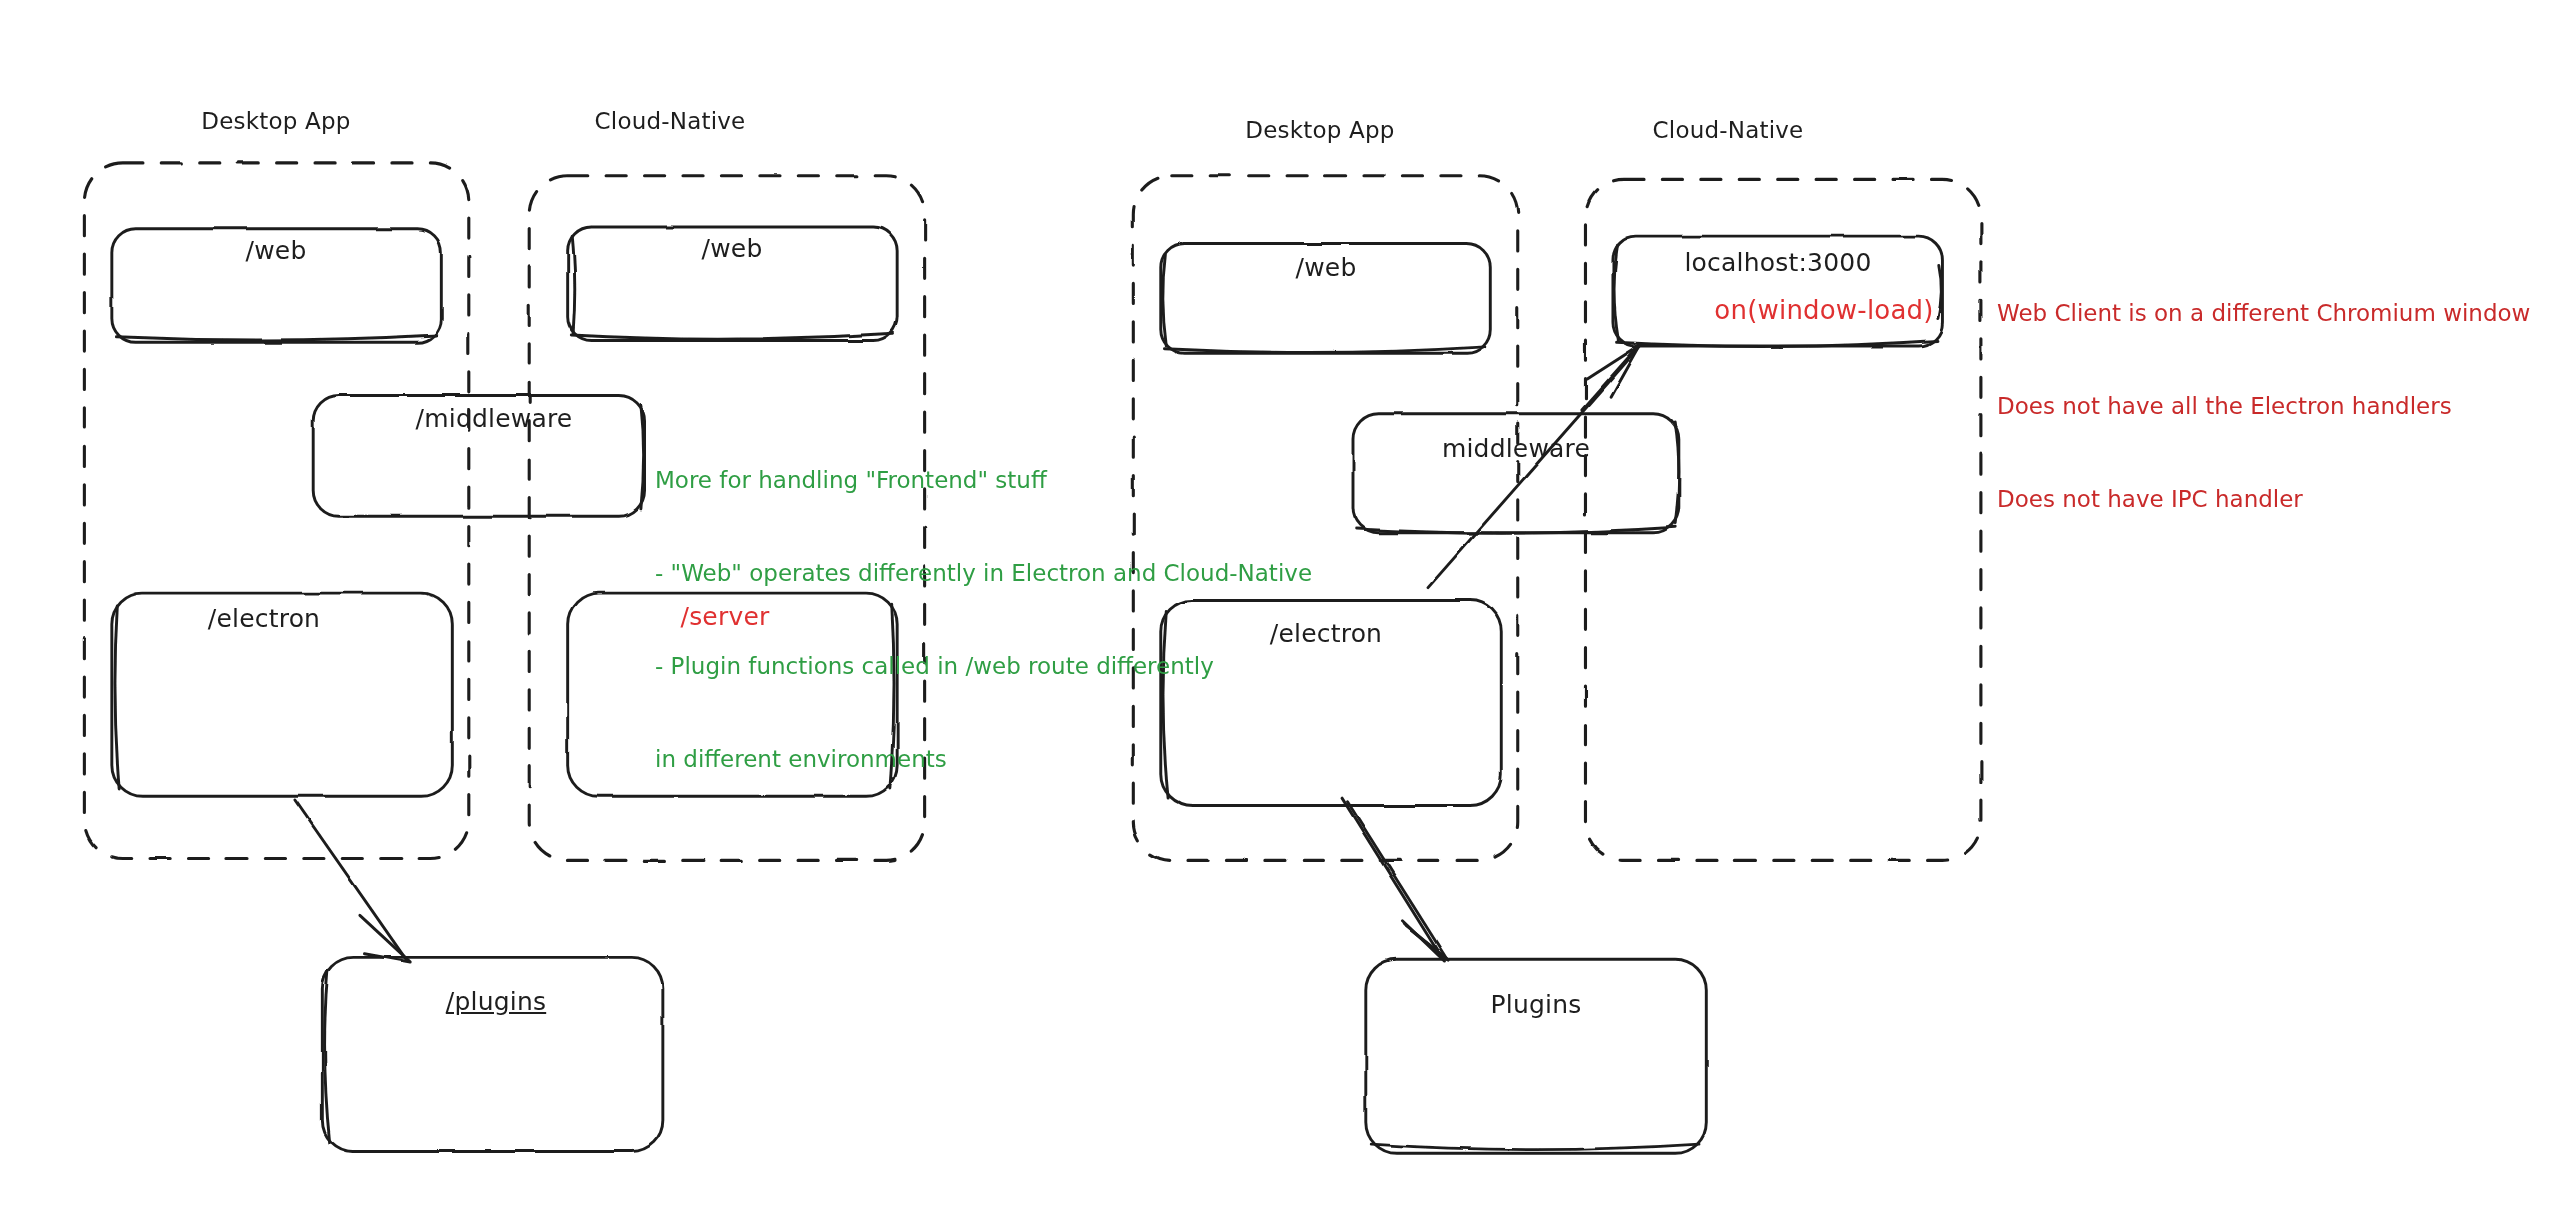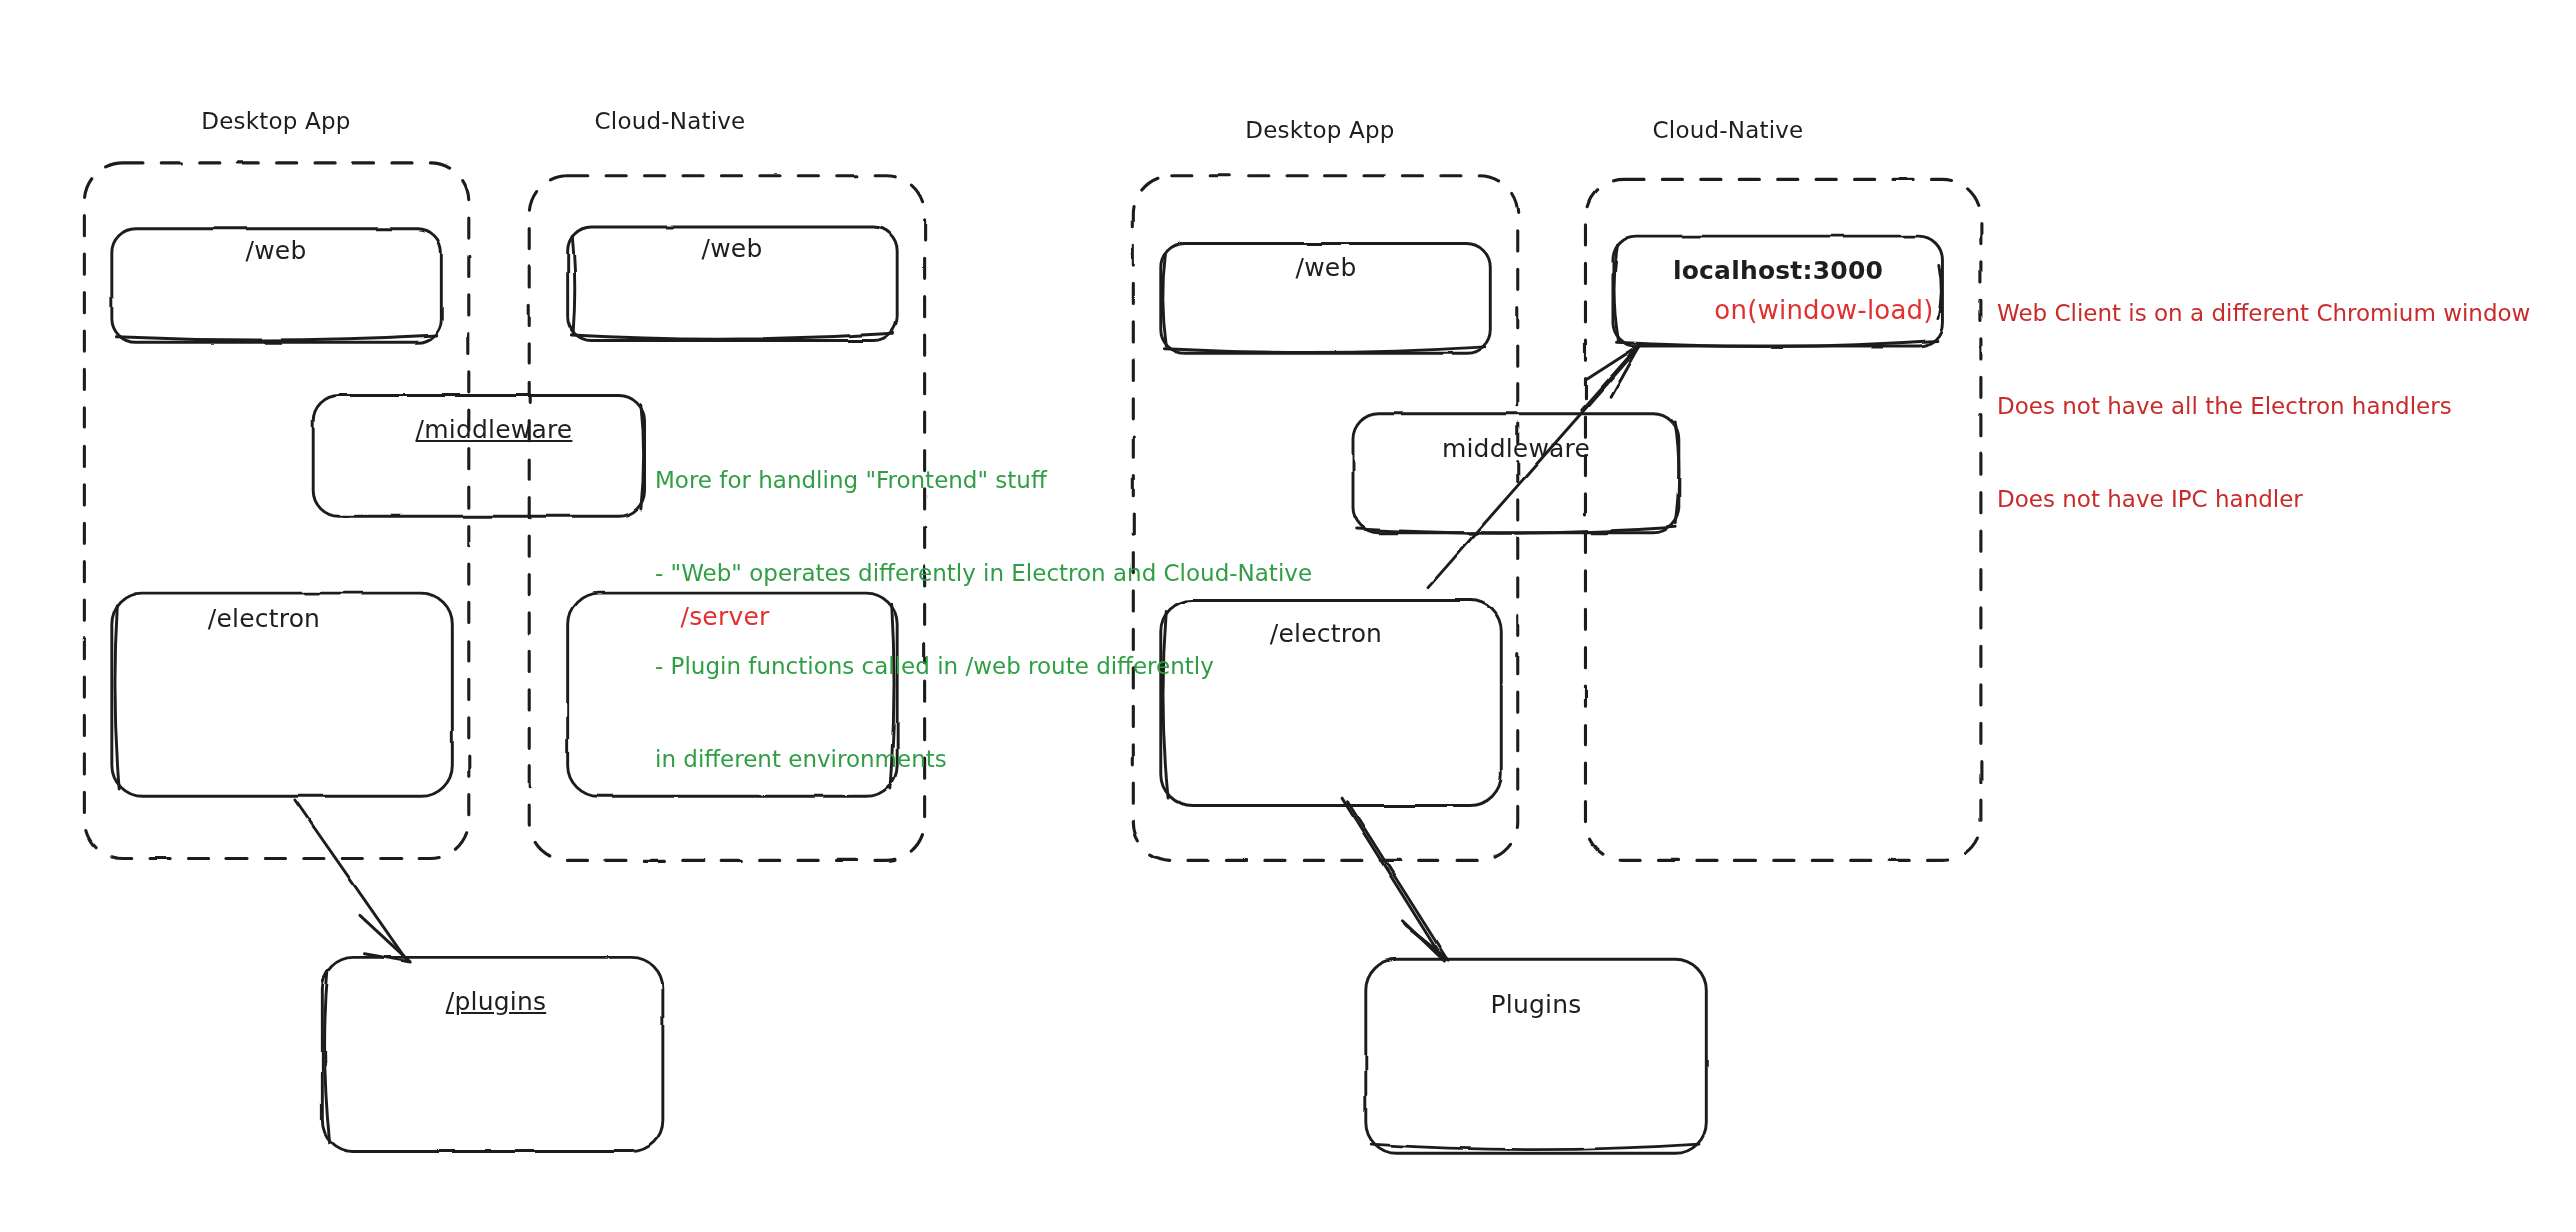--- a/index.html
+++ b/index.html
@@ -165,30 +165,30 @@
       </g>
 
     </g>
   </svg>
 
   <div class="lbl group-title" style="left:276px; top:108px;">Desktop App</div>
   <div class="lbl group-title" style="left:670px; top:108px;">Cloud-Native</div>
 
   <div class="lbl node-label" style="left:276px; top:236px;">/web</div>
   <div class="lbl node-label" style="left:732px; top:234px;">/web</div>
-  <div class="lbl node-label" style="left:494px; top:415px;text-decoration:underline;">/middleware</div>
+  <div class="lbl node-label" style="left:494px; top:404px;">/middleware</div>
   <div class="lbl node-label" style="left:264px; top:604px;">/electron</div>
   <div class="lbl node-label red" style="left:725px; top:602px;">/server</div>
   <div class="lbl node-label" style="left:496px; top:987px;text-decoration:underline;">/plugins</div>
 
   <div class="lbl group-title" style="left:1320px; top:117px;">Desktop App</div>
   <div class="lbl group-title" style="left:1728px; top:117px;">Cloud-Native</div>
 
   <div class="lbl node-label" style="left:1326px; top:253px;">/web</div>
-  <div class="lbl node-label" style="left:1778px; top:256px;font-weight:bold;">localhost:3000</div>
+  <div class="lbl node-label" style="left:1778px; top:248px;">localhost:3000</div>
   <div class="lbl node-sub" style="left:1824px; top:295px;">on(window-load)</div>
   <div class="lbl node-label" style="left:1516px; top:434px;">middleware</div>
   <div class="lbl node-label" style="left:1326px; top:619px;">/electron</div>
   <div class="lbl node-label" style="left:1536px; top:990px;">Plugins</div>
 
   <div class="note note-green" style="left:655px; top:403px;">
     <div>More for handling "Frontend" stuff</div>
     <div>- "Web" operates differently in Electron and Cloud-Native</div>
     <div>- Plugin functions called in /web route differently</div>
     <div>in different environments</div>

